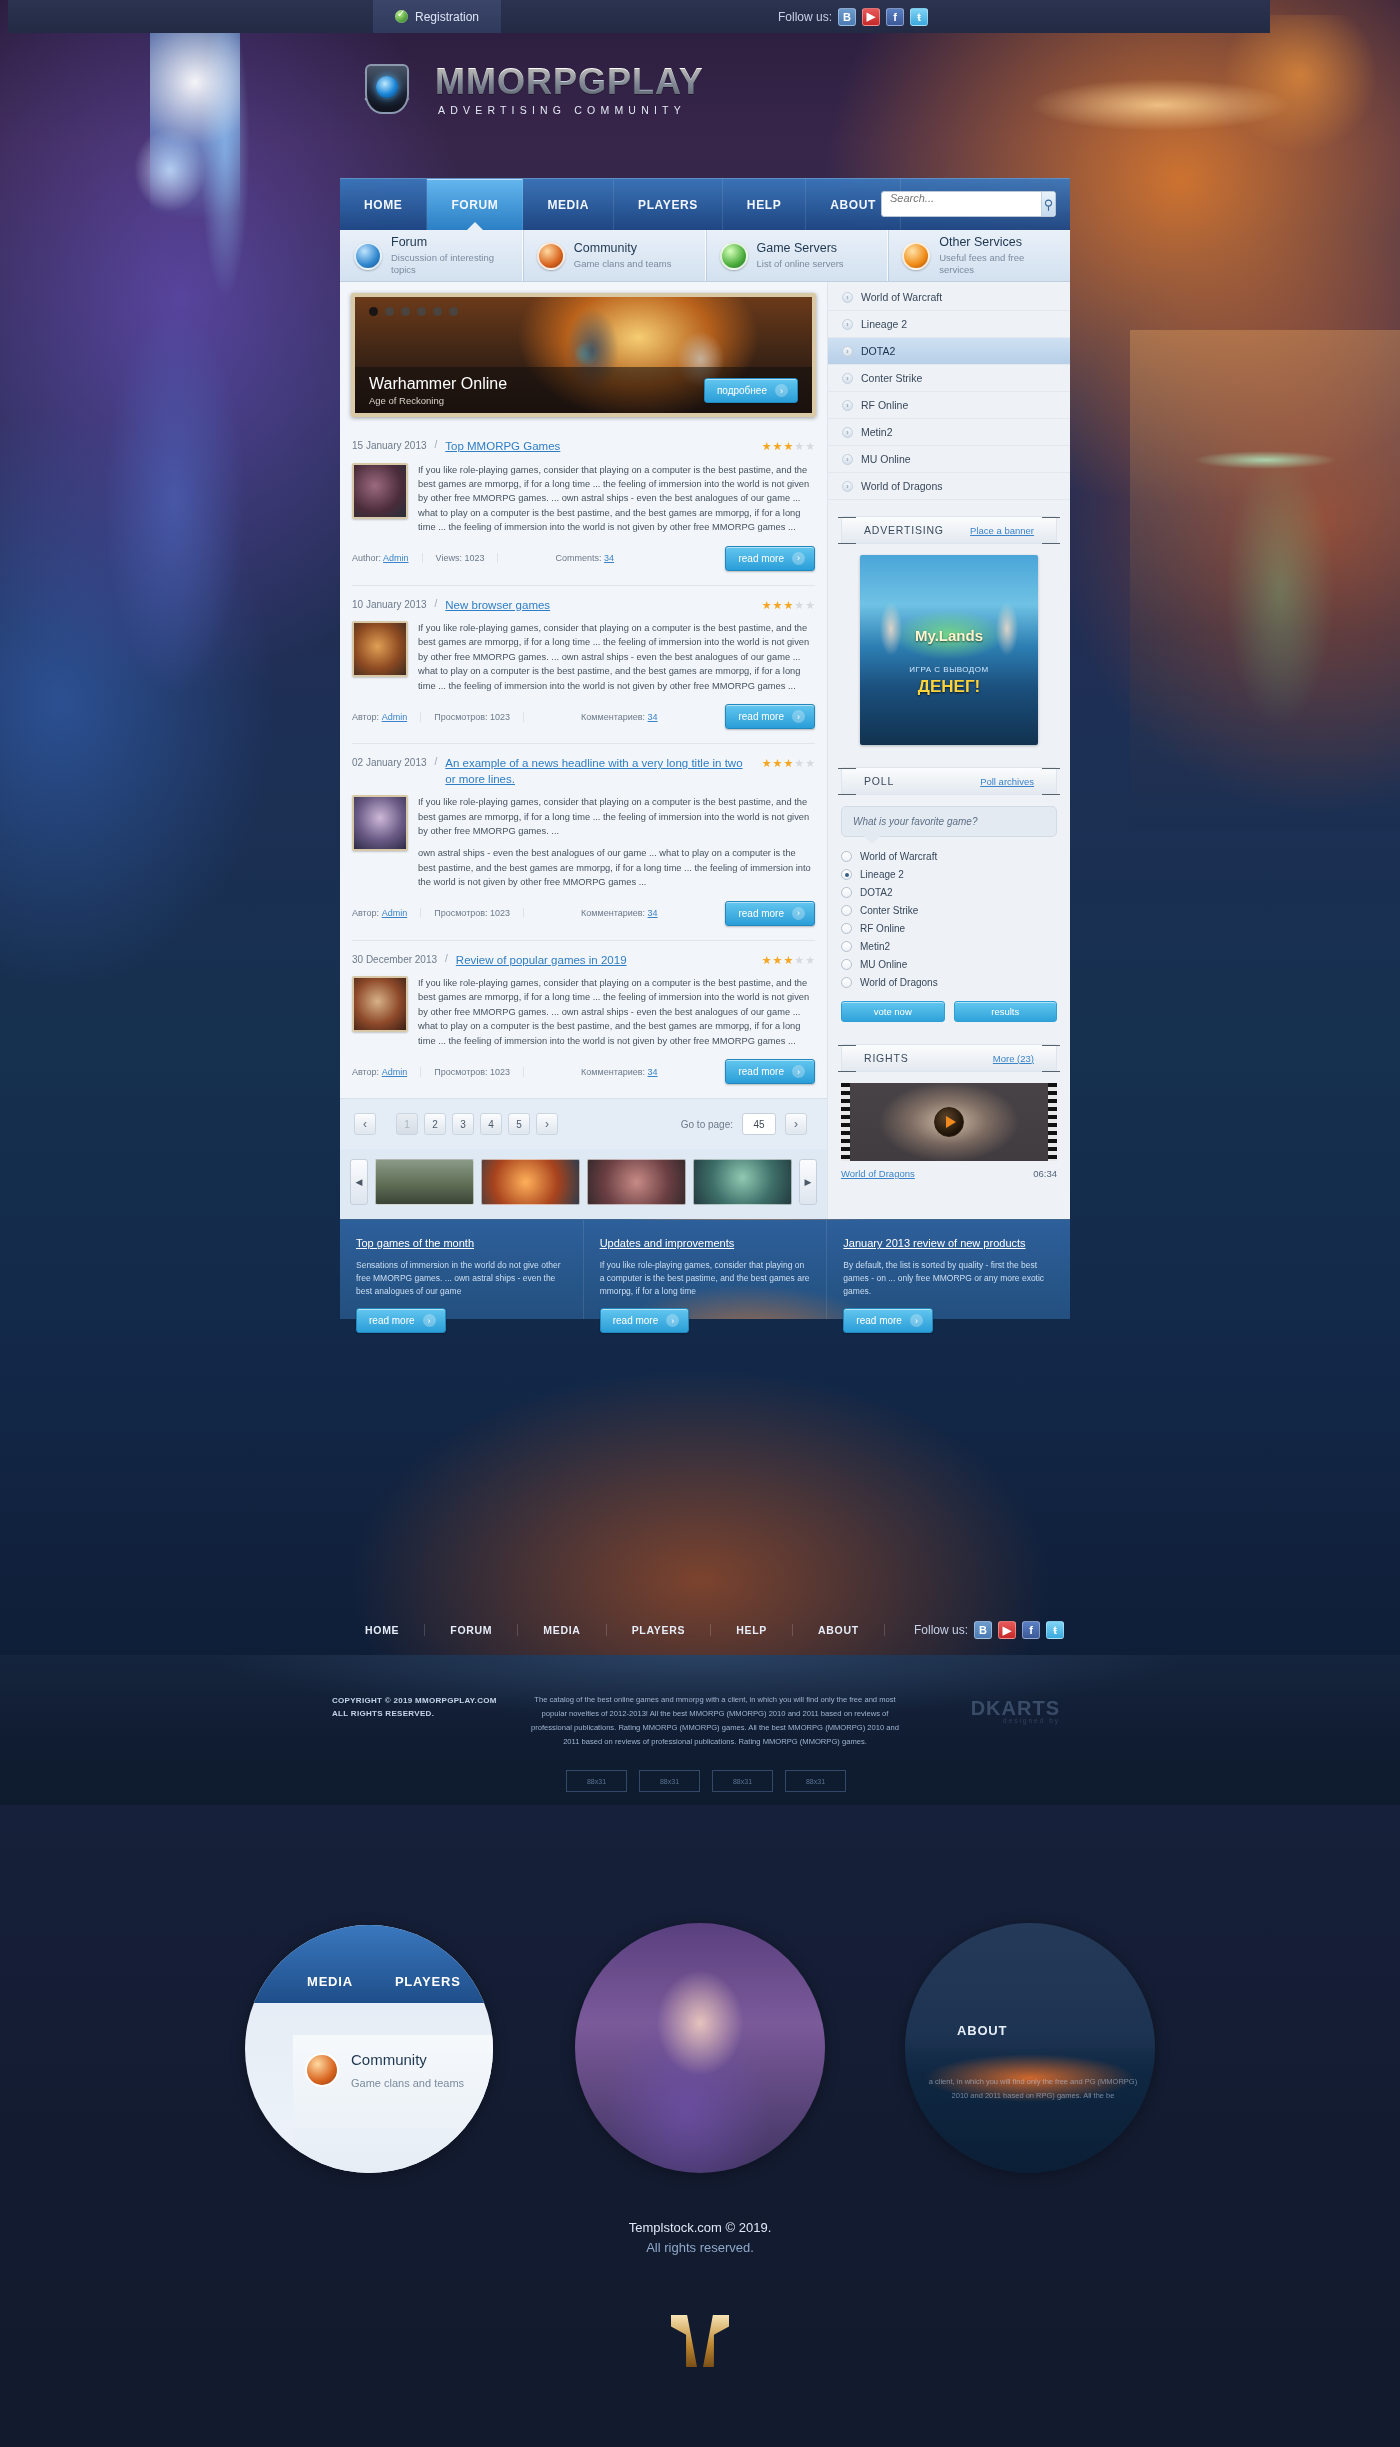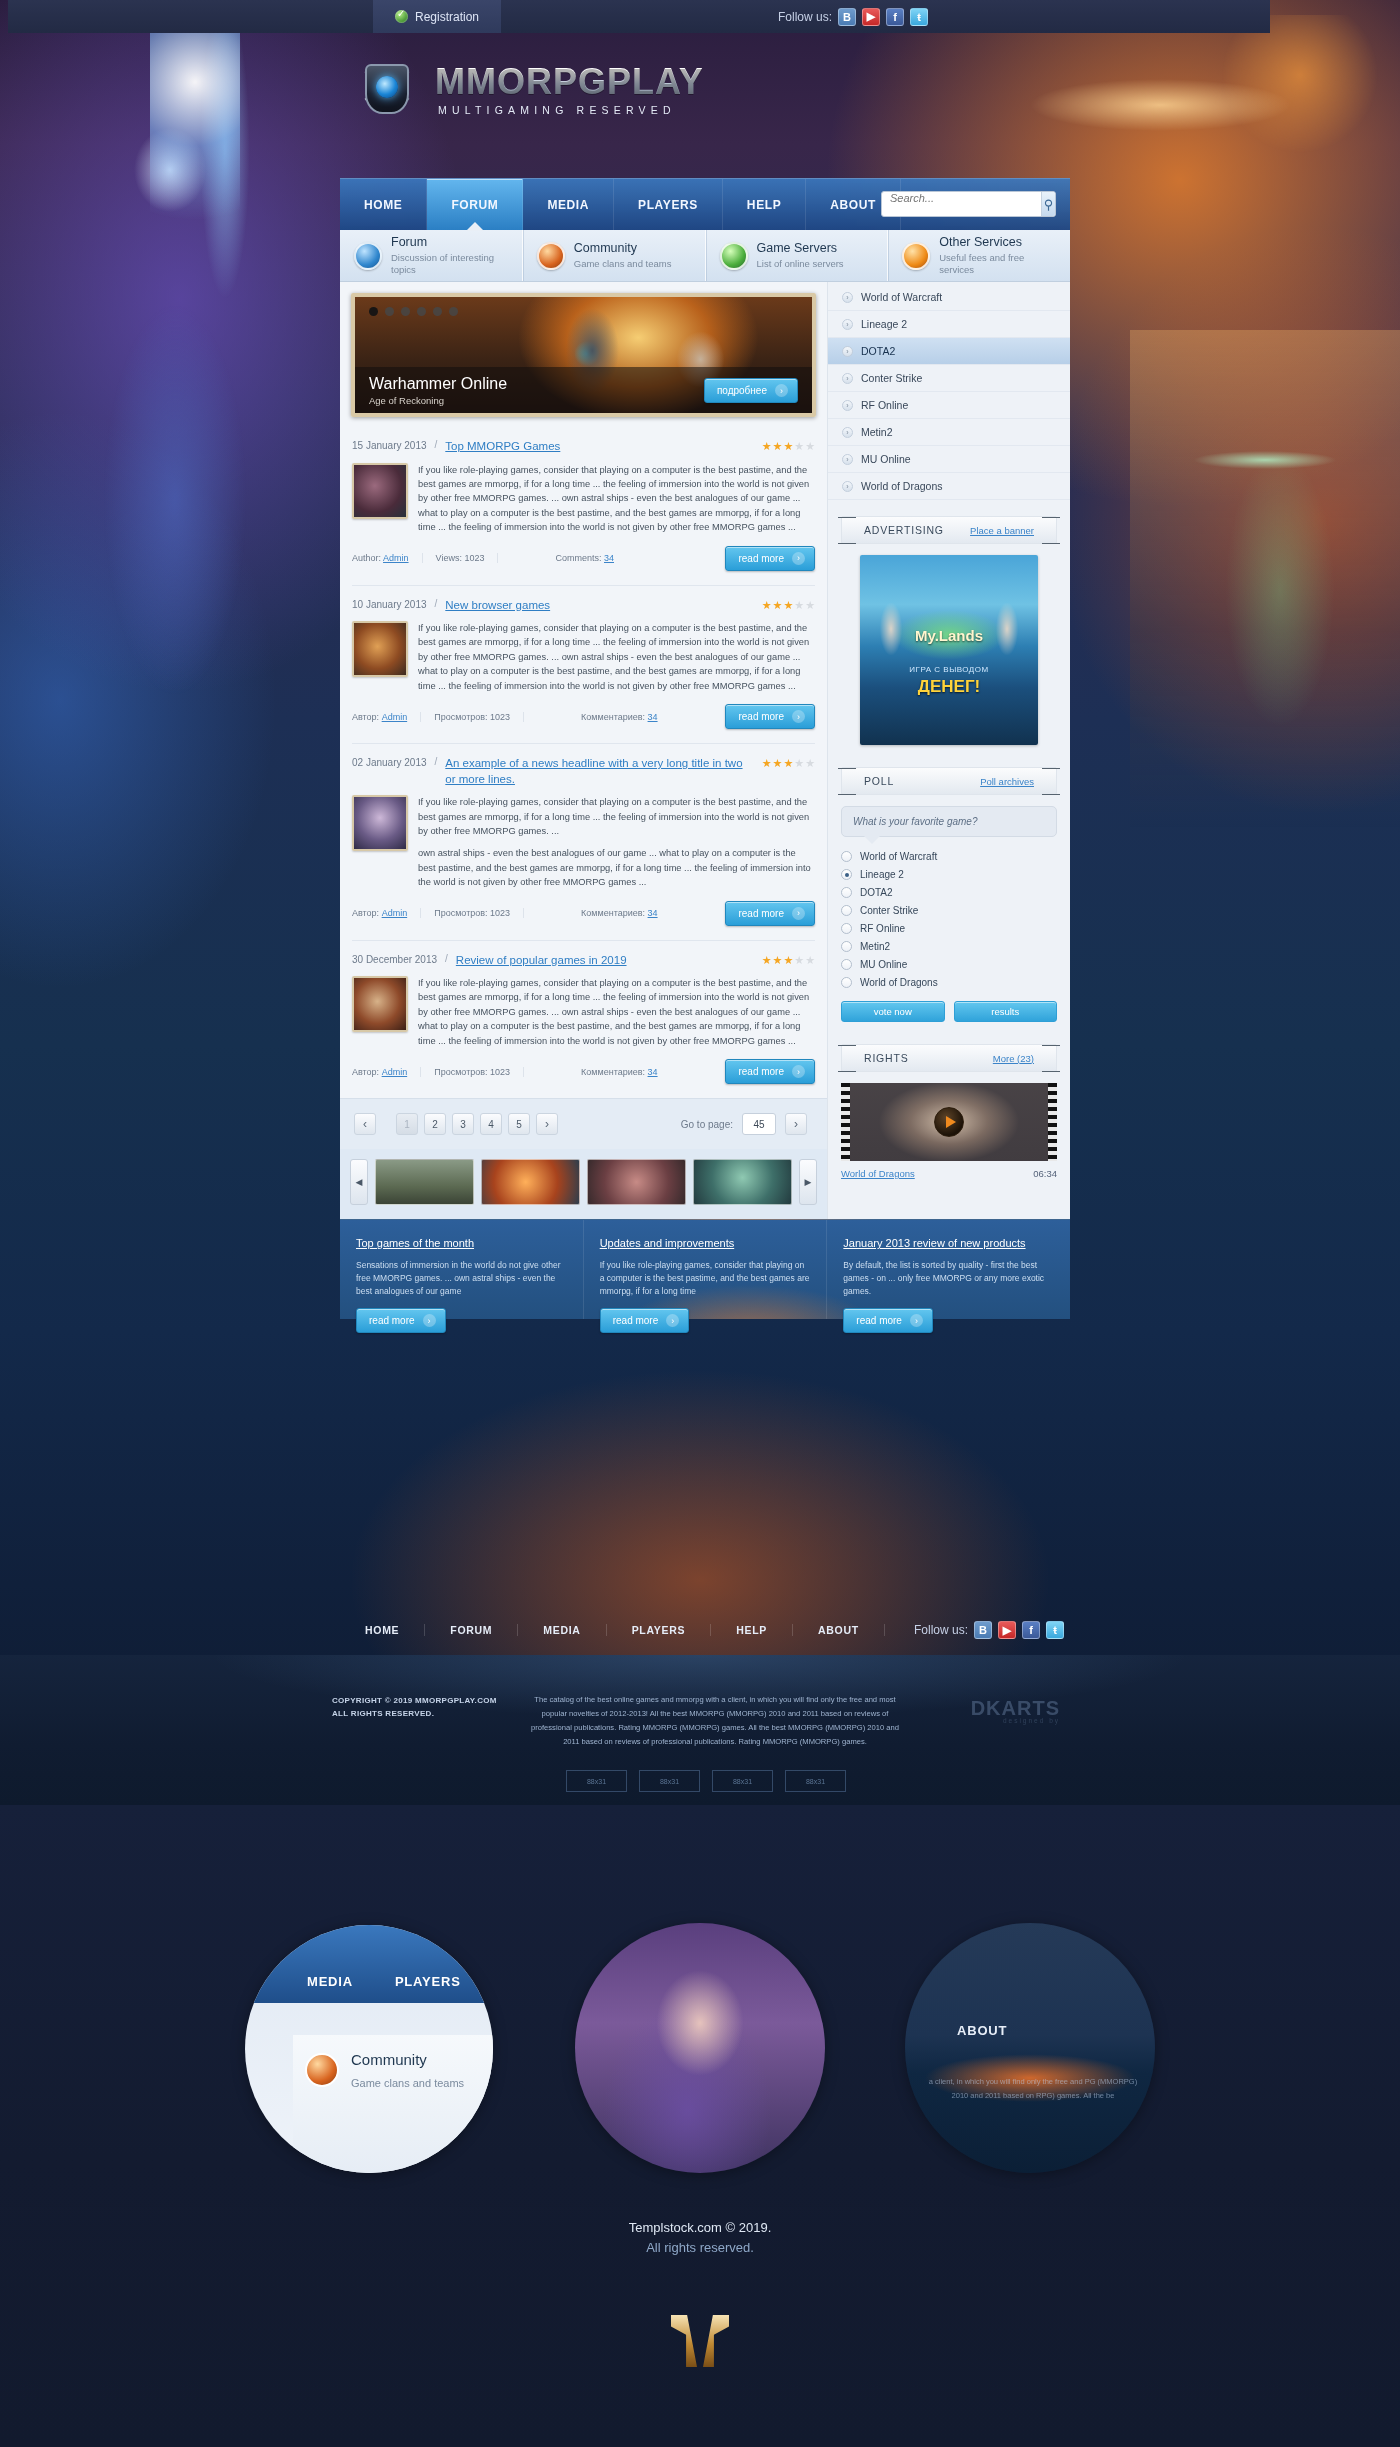--- a/index.html
+++ b/index.html
@@ -634,21 +634,21 @@
 
 <div class="logo-wrap">
   <div class="logo-crest">
     <div class="crest-sword s1"></div>
     <div class="crest-sword s2"></div>
     <div class="crest-shield"></div>
     <div class="crest-orb"></div>
   </div>
   <div class="logo-text">
     <div class="logo-title">MMORPGPLAY</div>
-    <div class="logo-sub">MULTIGAMING RESERVED</div>
+    <div class="logo-sub">ADVERTISING COMMUNITY</div>
   </div>
 </div>
 
 <div class="shell">
 
   <div class="nav">
     <div class="nav-item">HOME</div>
     <div class="nav-item active">FORUM</div>
     <div class="nav-item">MEDIA</div>
     <div class="nav-item">PLAYERS</div>

